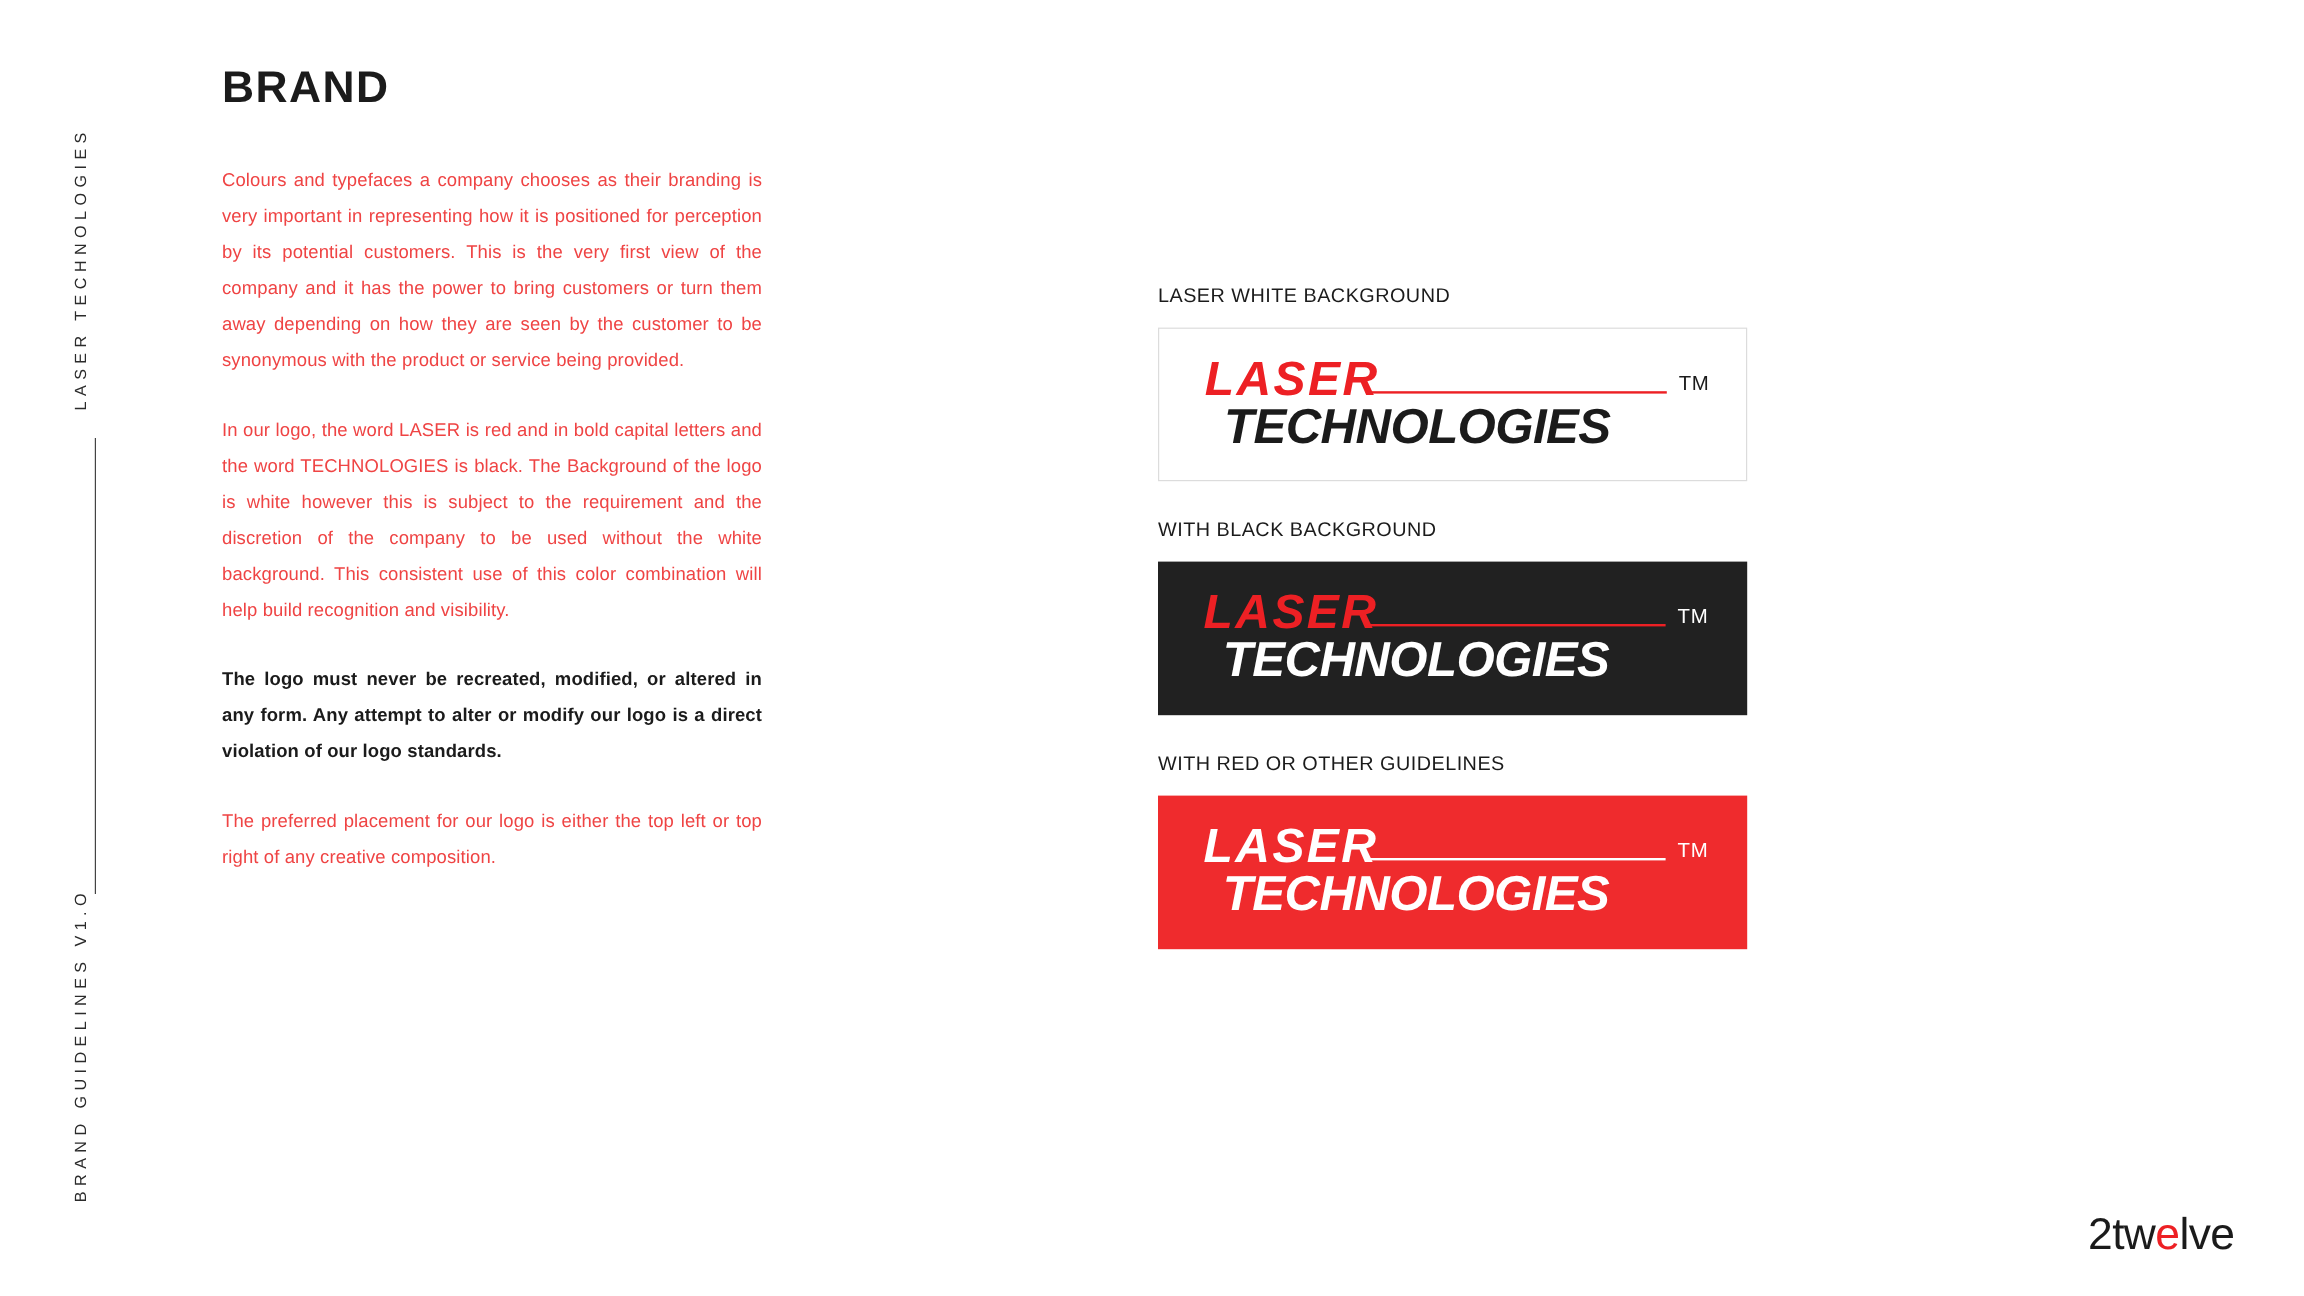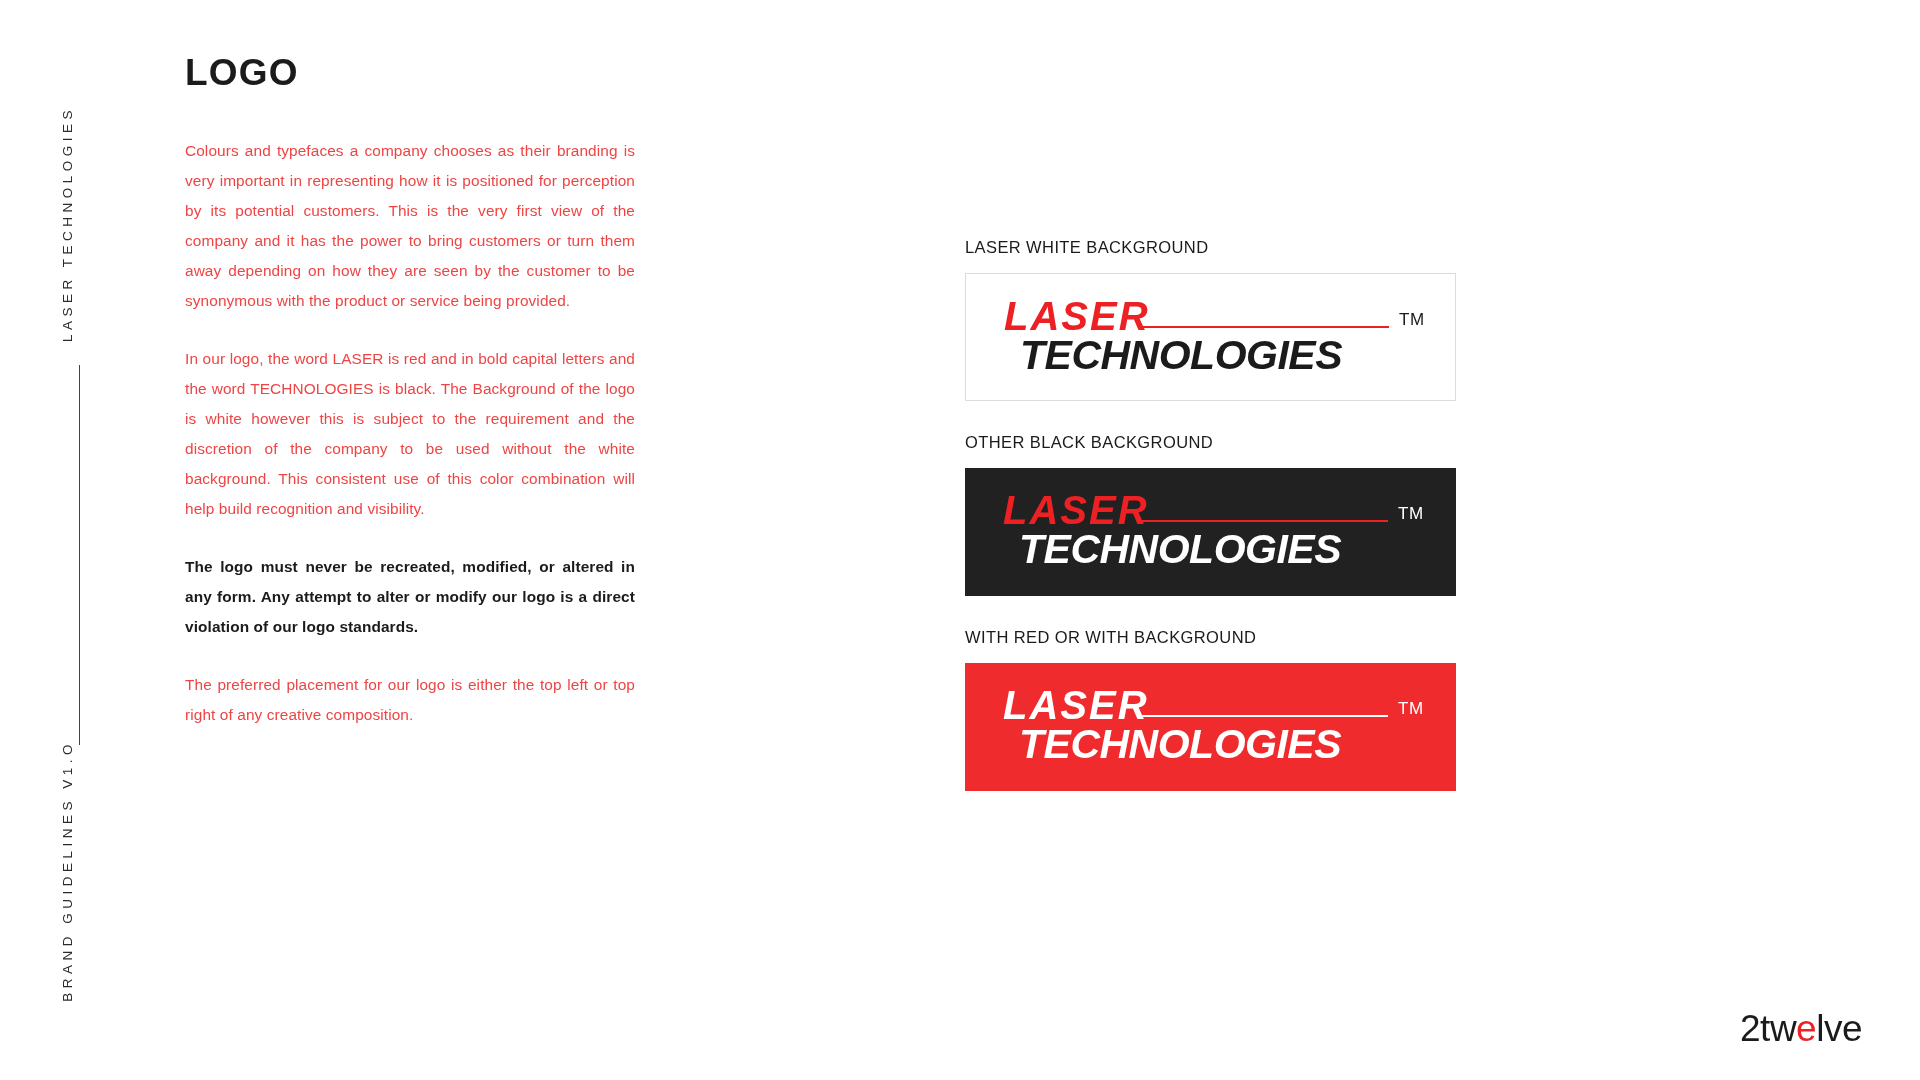--- a/index.html
+++ b/index.html
@@ -179,21 +179,21 @@
 
 <div class="page">
 
   <div class="rail">
     <div class="rail-text rail-top">LASER TECHNOLOGIES</div>
     <div class="rail-line"></div>
     <div class="rail-text rail-bottom">BRAND GUIDELINES V1.O</div>
   </div>
 
   <div class="left-col">
-    <h1 class="page-title">LOGO</h1>
+    <h1 class="page-title">BRAND</h1>
     <p class="body-p">Colours and typefaces a company chooses as their branding is very important in representing how it is positioned for perception by its potential customers. This is the very first view of the company and it has the power to bring customers or turn them away depending on how they are seen by the customer to be synonymous with the product or service being provided.</p>
     <p class="body-p">In our logo, the word LASER is red and in bold capital letters and the word TECHNOLOGIES is black. The Background of the logo is white however this is subject to the requirement and the discretion of the company to be used without the white background. This consistent use of this color combination will help build recognition and visibility.</p>
     <p class="body-p bold">The logo must never be recreated, modified, or altered in any form. Any attempt to alter or modify our logo is a direct violation of our logo standards.</p>
     <p class="body-p">The preferred placement for our logo is either the top left or top right of any creative composition.</p>
   </div>
 
   <div class="right-col">
 
     <div class="sample-block">
       <div class="sample-label">LASER WHITE BACKGROUND</div>
@@ -201,33 +201,33 @@
         <div class="lockup">
           <span class="word-laser">LASER</span>
           <span class="rule"></span>
           <span class="tm">TM</span>
           <span class="word-tech">TECHNOLOGIES</span>
         </div>
       </div>
     </div>
 
     <div class="sample-block">
-      <div class="sample-label">OTHER BLACK BACKGROUND</div>
+      <div class="sample-label">WITH BLACK BACKGROUND</div>
       <div class="logo-box black">
         <div class="lockup">
           <span class="word-laser">LASER</span>
           <span class="rule"></span>
           <span class="tm">TM</span>
           <span class="word-tech">TECHNOLOGIES</span>
         </div>
       </div>
     </div>
 
     <div class="sample-block">
-      <div class="sample-label">WITH RED OR WITH BACKGROUND</div>
+      <div class="sample-label">WITH RED OR OTHER GUIDELINES</div>
       <div class="logo-box red">
         <div class="lockup">
           <span class="word-laser">LASER</span>
           <span class="rule"></span>
           <span class="tm">TM</span>
           <span class="word-tech">TECHNOLOGIES</span>
         </div>
       </div>
     </div>
 

